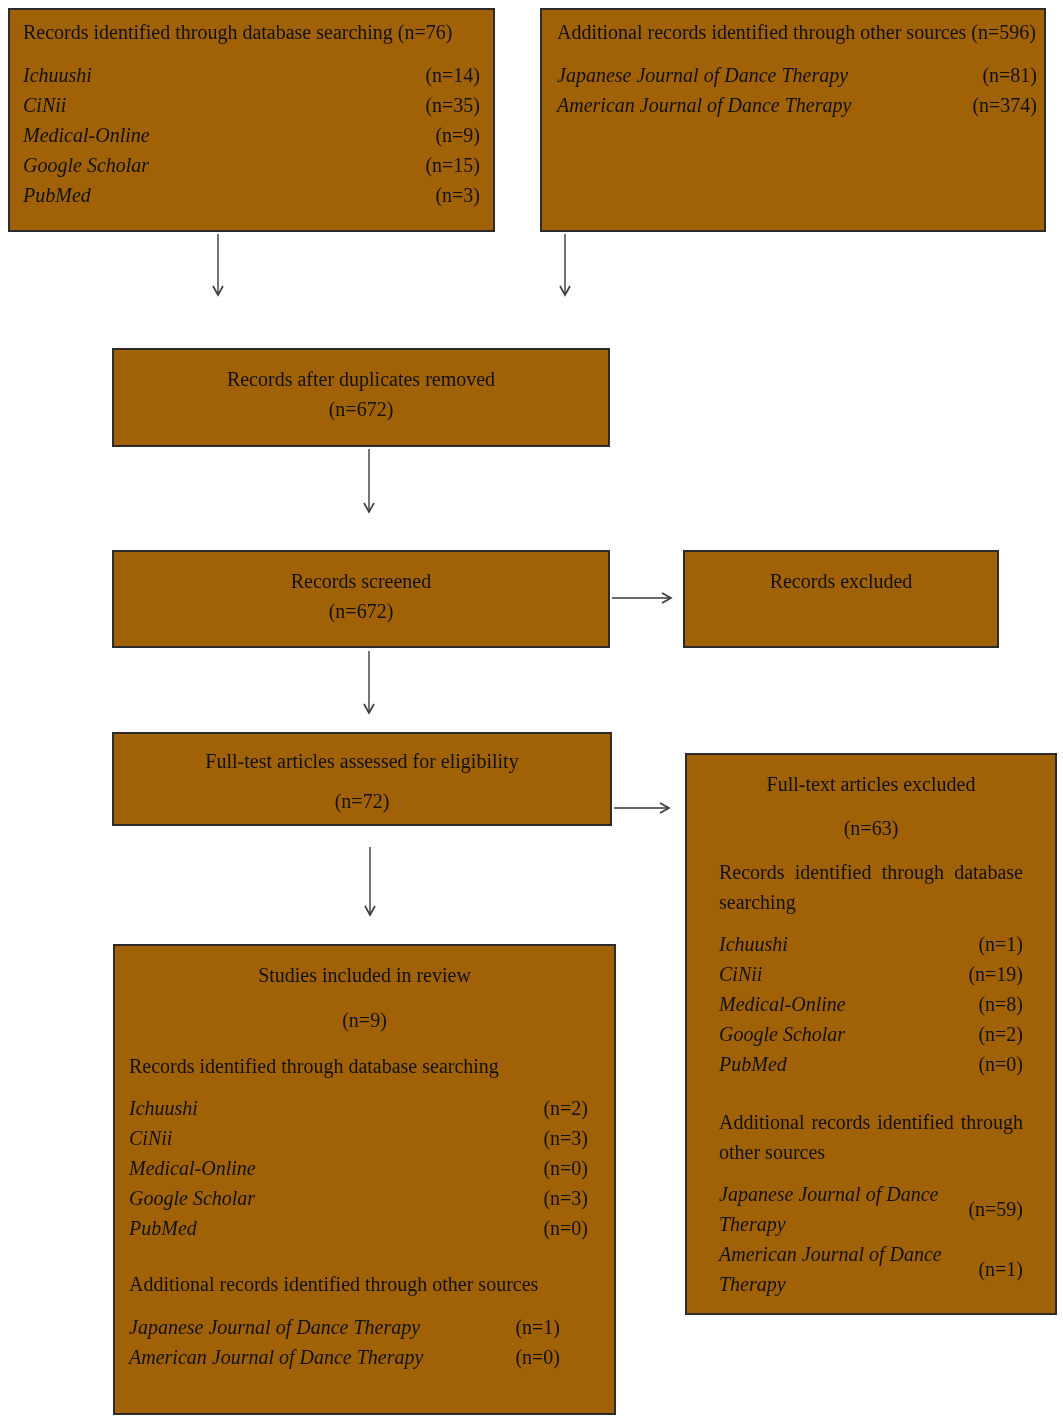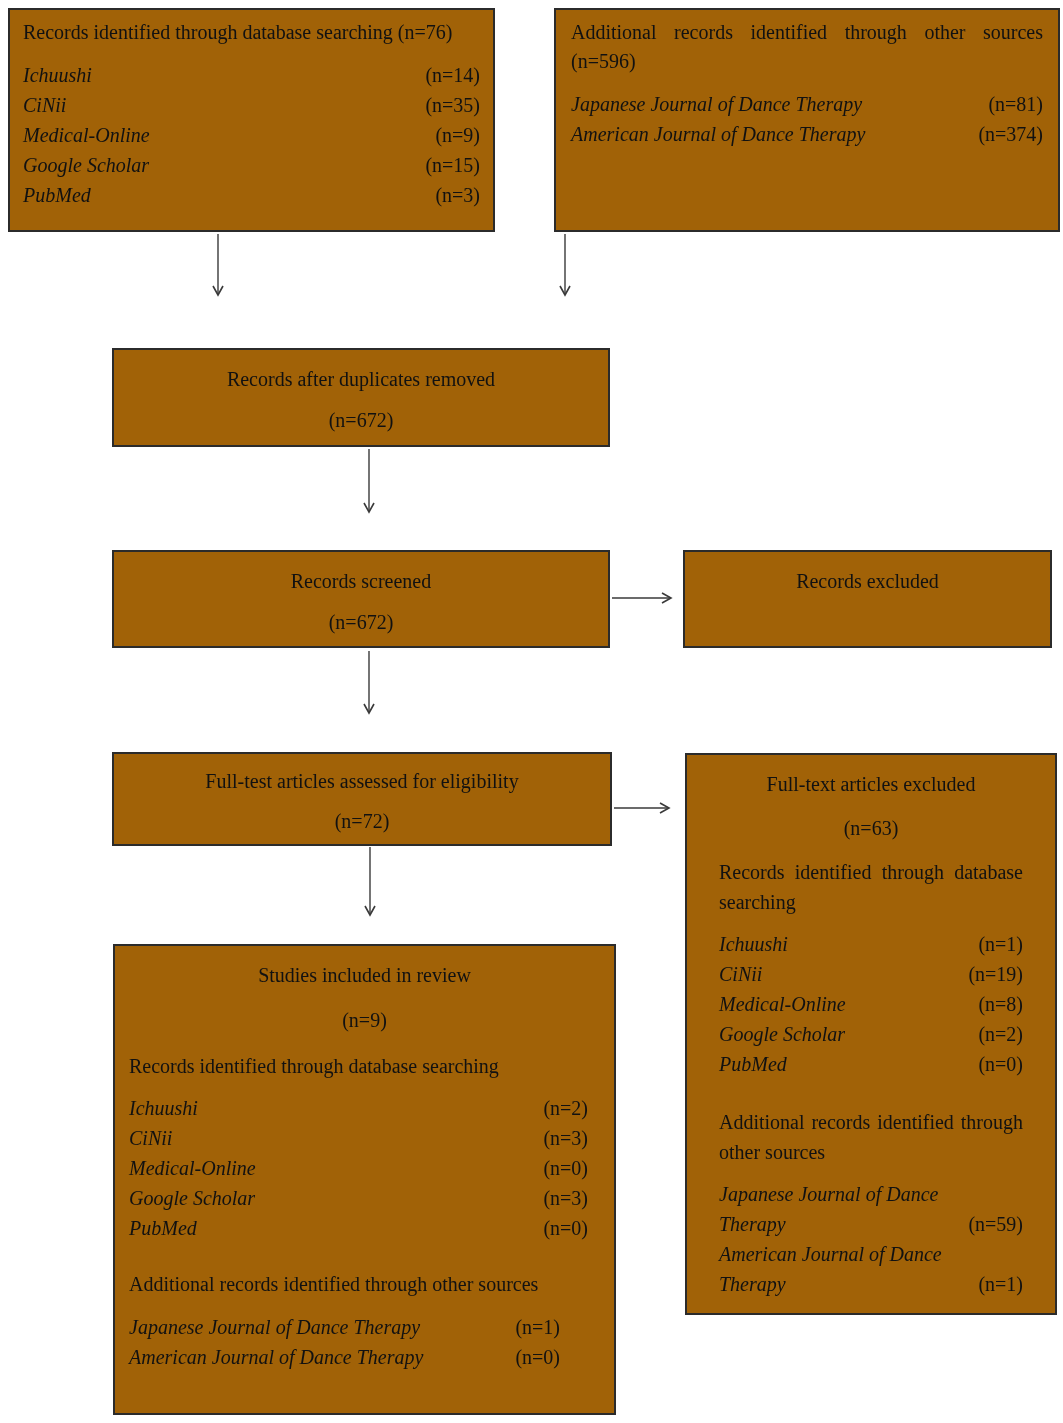--- a/index.html
+++ b/index.html
@@ -9,23 +9,23 @@
     overflow:hidden;
   }
   .box{
     position:absolute;border:2px solid #2b2b2b;background:#a16207;
     box-sizing:border-box;font-size:20px;line-height:29px;
   }
   .pad{padding:8px 13px;}
   .title-justify{text-align:justify;text-justify:inter-word;}
   .center{text-align:center;}
   .ctitle{margin-top:14px;line-height:30px;}
-  .ccount{margin-top:11px;line-height:30px;}
+  .ccount{line-height:30px;}
   .rows{margin-top:13px;}
-  .row{display:flex;justify-content:space-between;align-items:flex-end;line-height:30px;}
+  .row{display:flex;justify-content:space-between;align-items:center;line-height:30px;}
   .row .lab{font-style:italic;padding-right:10px;}
   .row .cnt{white-space:nowrap;font-style:normal;}
   .heading{text-align:justify;text-justify:inter-word;line-height:30px;}
   svg.arrows{position:absolute;left:0;top:0;pointer-events:none;}
 </style>
 </head>
 <body>
 
 <div id="stage">
 
@@ -48,21 +48,21 @@
         <span class="lab">Google Scholar</span>
         <span class="cnt">(n=15)</span>
       </div>
       <div class="row">
         <span class="lab">PubMed</span>
         <span class="cnt">(n=3)</span>
       </div>
     </div>
   </div>
 
-  <div class="box pad" style="left:554px;top:8px;width:506px;height:224px;padding-left:15px;padding-right:15px;">
+  <div class="box pad" style="left:540px;top:8px;width:506px;height:224px;padding-left:15px;padding-right:7px;">
     <div class="title-justify">Additional records identified through other sources (n=596)</div>
     <div class="rows">
       <div class="row">
         <span class="lab">Japanese Journal of Dance Therapy</span>
         <span class="cnt">(n=81)</span>
       </div>
       <div class="row">
         <span class="lab">American Journal of Dance Therapy</span>
         <span class="cnt">(n=374)</span>
       </div>
@@ -72,25 +72,25 @@
   <div class="box center" style="left:112px;top:348px;width:498px;height:99px;">
     <div class="ctitle">Records after duplicates removed</div>
     <div class="ccount">(n=672)</div>
   </div>
 
   <div class="box center" style="left:112px;top:550px;width:498px;height:98px;">
     <div class="ctitle">Records screened</div>
     <div class="ccount">(n=672)</div>
   </div>
 
-  <div class="box center" style="left:683px;top:550px;width:369px;height:98px;">
+  <div class="box center" style="left:683px;top:550px;width:316px;height:98px;">
     <div class="ctitle">Records excluded</div>
   </div>
 
-  <div class="box center" style="left:112px;top:752px;width:500px;height:94px;">
+  <div class="box center" style="left:112px;top:732px;width:500px;height:94px;">
     <div class="ctitle" style="margin-top:12px;">Full-test articles assessed for eligibility</div>
     <div class="ccount" style="margin-top:10px;">(n=72)</div>
   </div>
 
   <div class="box" style="left:685px;top:753px;width:372px;height:562px;padding:10px 32px;">
     <div class="center" style="line-height:31px;margin-top:4px;">Full-text articles excluded</div>
     <div class="center" style="line-height:30px;margin-top:13px;">(n=63)</div>
     <div class="heading" style="margin-top:14px;">Records identified through database searching</div>
     <div class="rows" style="margin-top:12px;">
       <div class="row">

